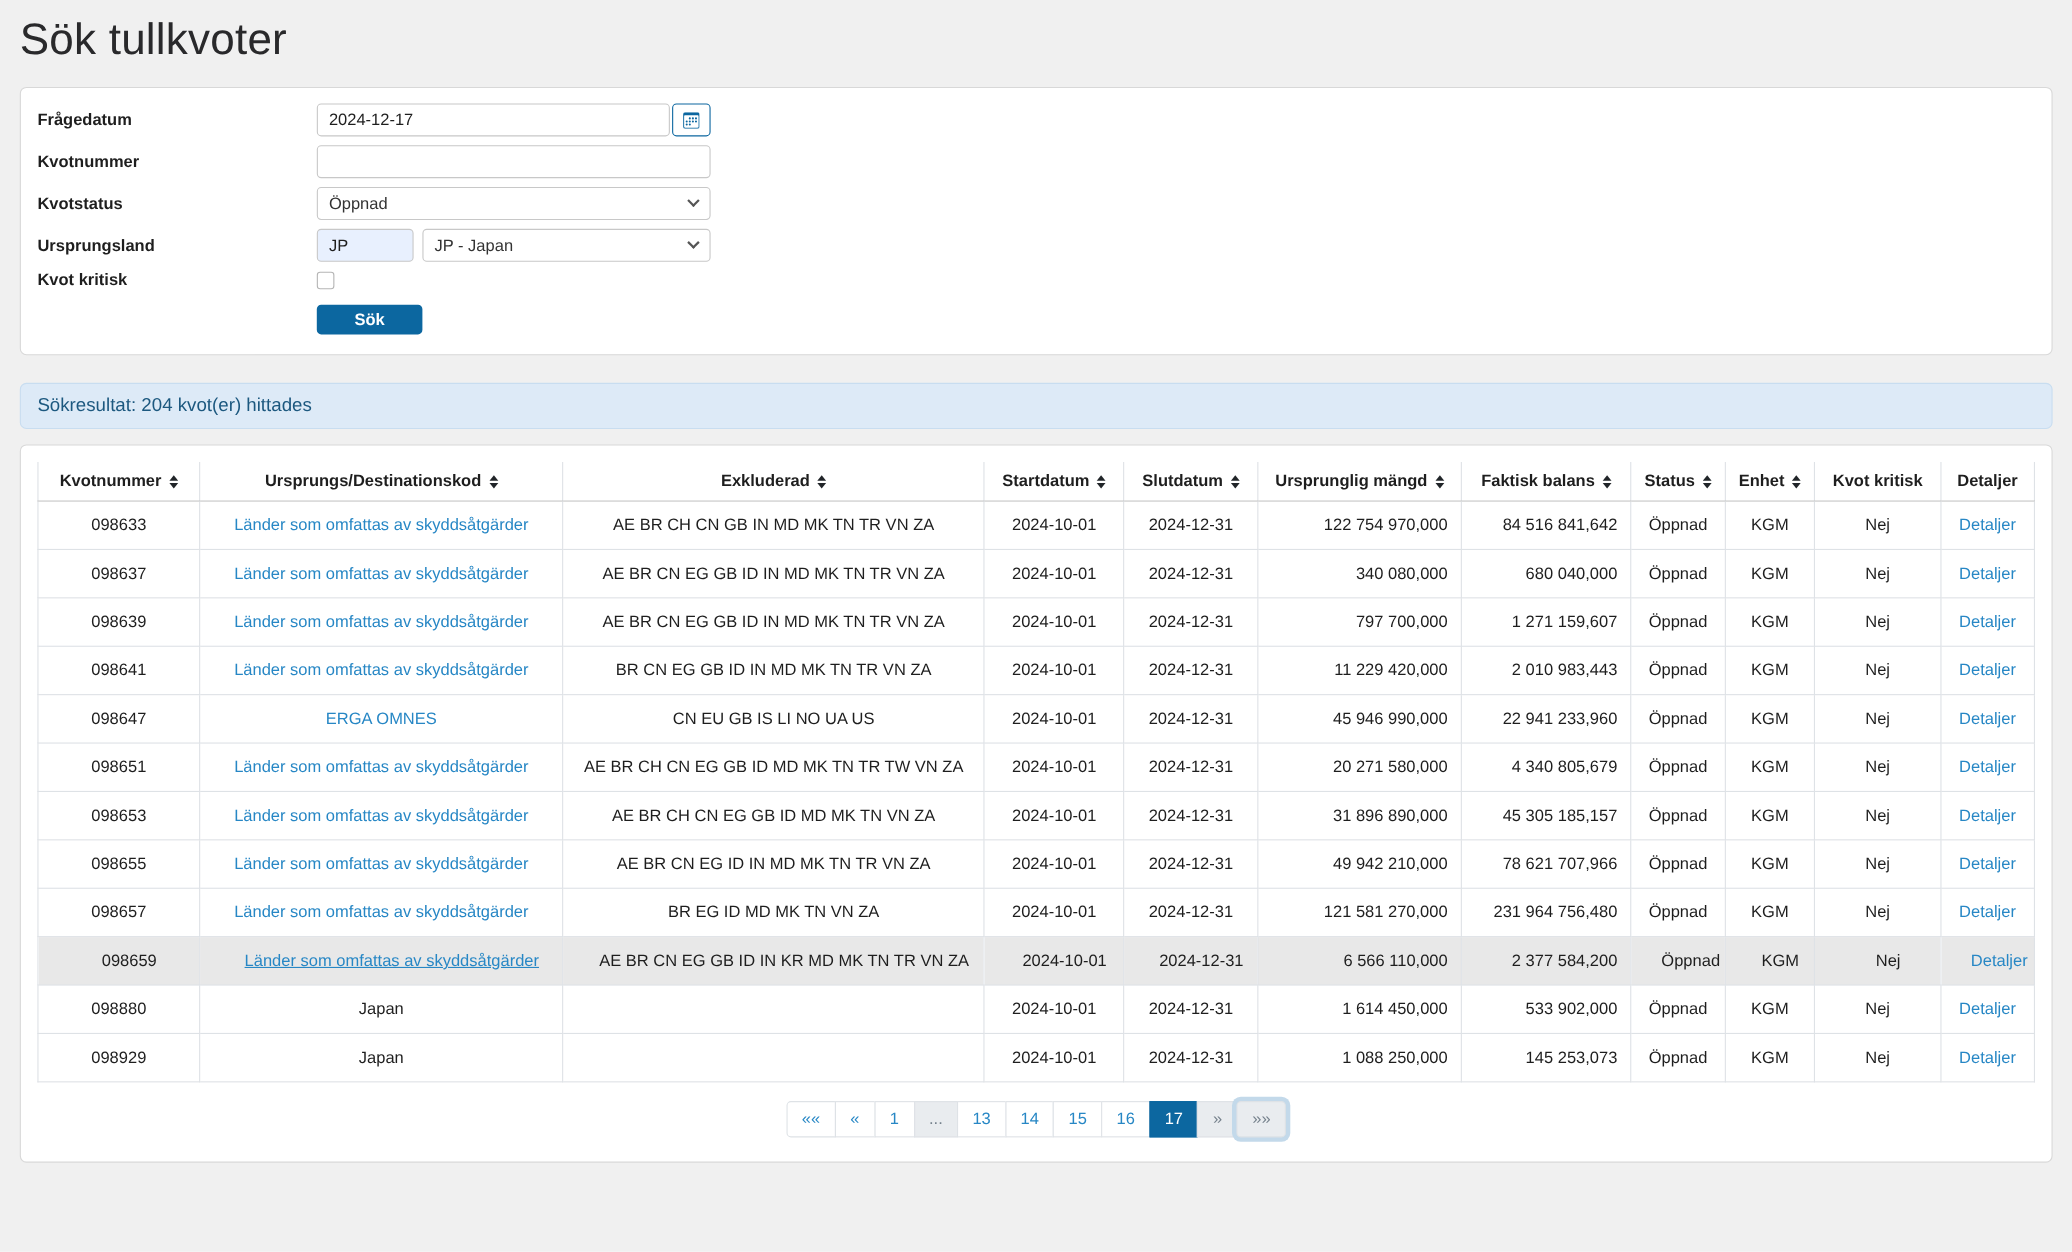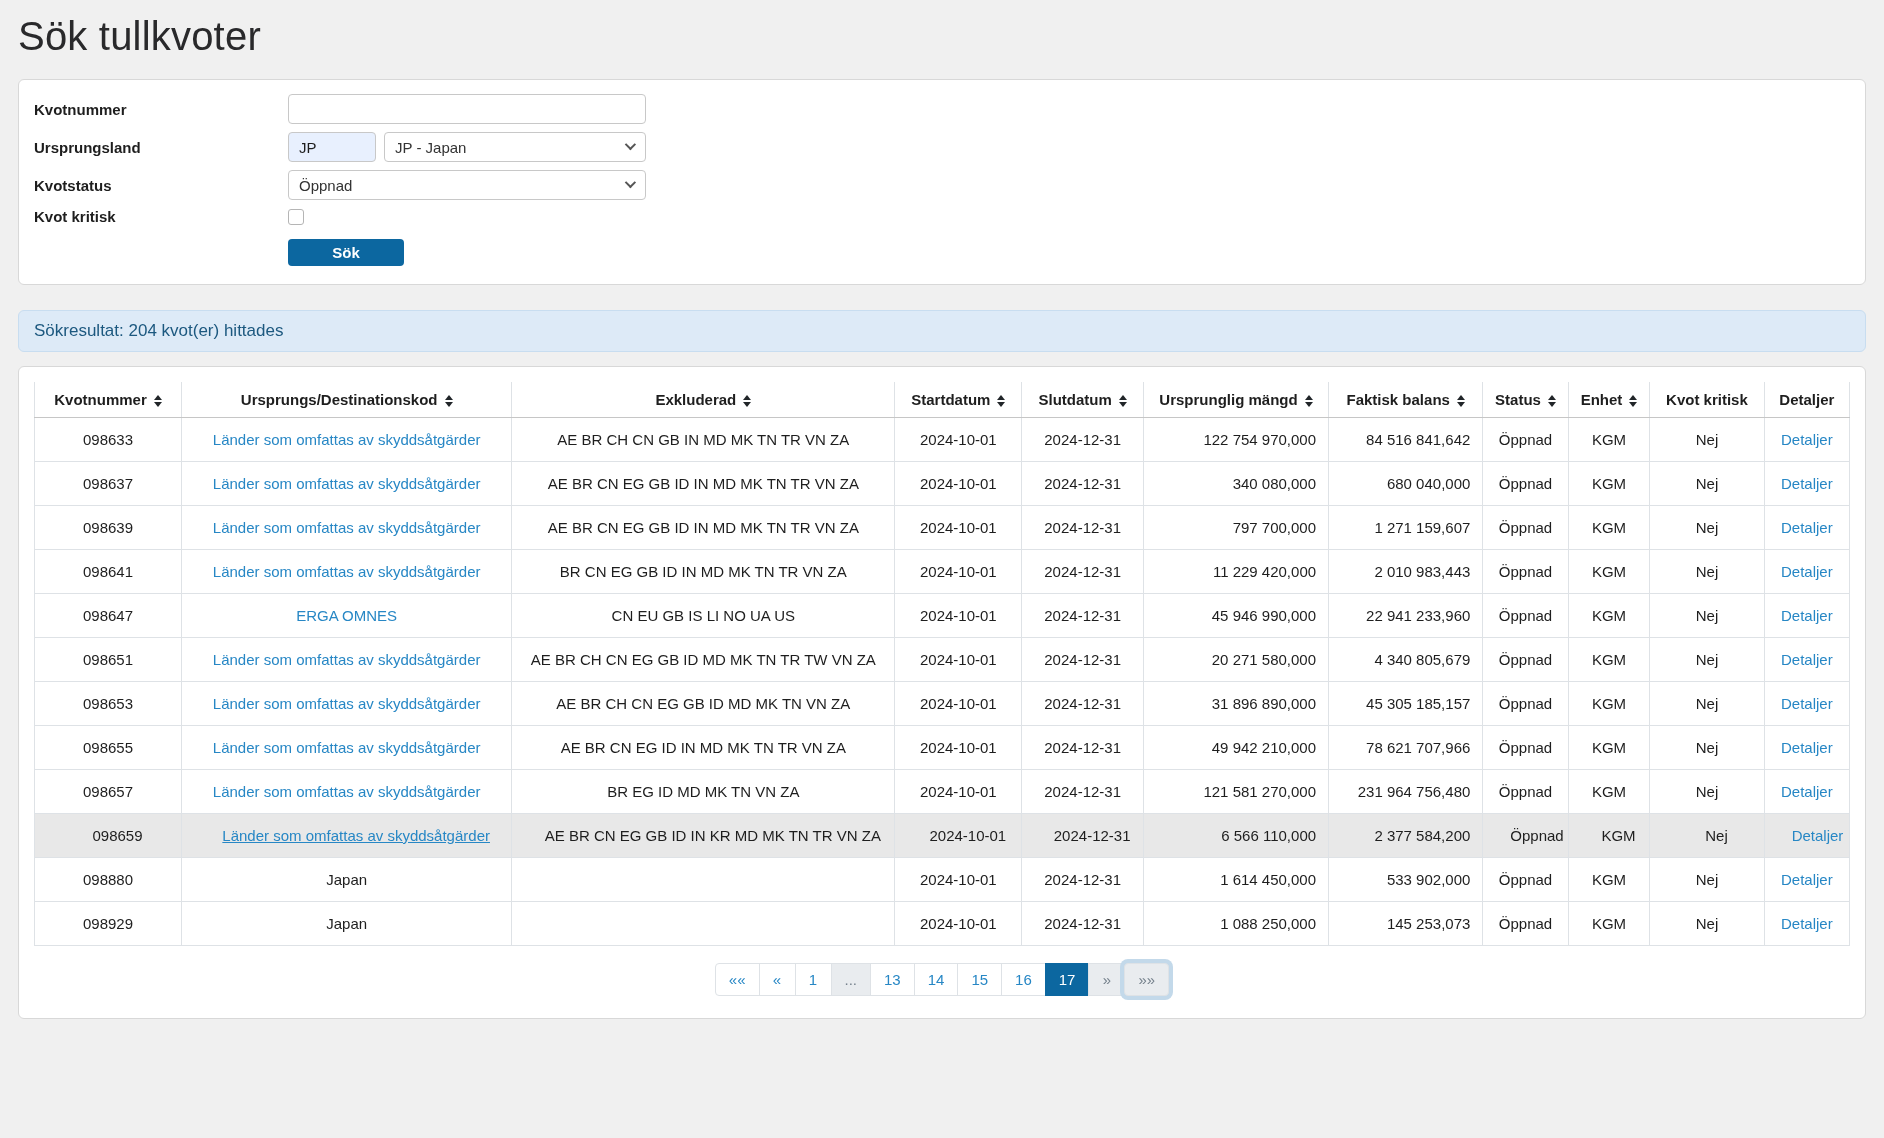--- a/index.html
+++ b/index.html
@@ -47,21 +47,21 @@
   .chevron {
     width:8px; height:8px; border-right:2px solid #555; border-bottom:2px solid #555;
     transform:rotate(45deg) translateY(-2px); margin-top:-3px;
   }
   .checkbox-row { margin-top:4px; margin-bottom:14px; }
   .checkbox {
     width:16px; height:16px; border:1px solid #b5b5b5; border-radius:3px; background:#fff;
     appearance:none; -webkit-appearance:none; margin:0; cursor:pointer; display:block;
   }
   .btn-primary {
-    margin-left:254px; width:116px; height:27px; border:none; border-radius:4px;
+    margin-left:254px; width:96px; height:27px; border:none; border-radius:4px;
     background:#0c67a0; color:#fff; font-weight:700; font-size:15px; font-family:inherit;
     cursor:pointer; display:block;
   }
   
   .results-banner {
     margin-top:25px; background:#ddeaf7; border:1px solid #c8ddf0; border-radius:6px;
     padding:10px 15px; color:#1c587f; font-size:17px;
   }
   
   .table-panel { margin-top:14px; padding:15px 15px 22px 15px; }
@@ -111,44 +111,56 @@
 </style>
 </head>
 <body>
 
 <div class="container">
 
   <h1 class="page-title">Sök tullkvoter</h1>
 
   <section class="panel form-panel">
 
+    <div class="form-row">
+      <div class="form-label">Frågedatum</div>
+      <div class="control date-group">
+        <input class="text-input" type="text" value="2024-12-17" style="">
+        <button class="calendar-btn">
+          <svg width="15" height="15" viewBox="0 0 16 16" fill="currentColor">
+            <path d="M14 0H2a2 2 0 0 0-2 2v12a2 2 0 0 0 2 2h12a2 2 0 0 0 2-2V2a2 2 0 0 0-2-2zM1 3.857C1 3.384 1.448 3 2 3h12c.552 0 1 .384 1 .857v10.286c0 .473-.448.857-1 .857H2c-.552 0-1-.384-1-.857V3.857z"></path>
+            <path d="M6.5 7a1 1 0 1 0 0-2 1 1 0 0 0 0 2zm3 0a1 1 0 1 0 0-2 1 1 0 0 0 0 2zm3 0a1 1 0 1 0 0-2 1 1 0 0 0 0 2zm-9 3a1 1 0 1 0 0-2 1 1 0 0 0 0 2zm3 0a1 1 0 1 0 0-2 1 1 0 0 0 0 2zm3 0a1 1 0 1 0 0-2 1 1 0 0 0 0 2zm3 0a1 1 0 1 0 0-2 1 1 0 0 0 0 2zm-9 3a1 1 0 1 0 0-2 1 1 0 0 0 0 2zm3 0a1 1 0 1 0 0-2 1 1 0 0 0 0 2z"></path>
+          </svg>
+        </button>
+      </div>
+    </div>
 
     <div class="form-row">
       <div class="form-label">Kvotnummer</div>
       <div class="control">
         <input class="text-input" type="text" value="" style="">
+      </div>
+    </div>
+
+    <div class="form-row">
+      <div class="form-label">Kvotstatus</div>
+      <div class="control select" role="combobox">
+        <span>Öppnad</span>
+        <span class="chevron"></span>
       </div>
     </div>
 
     <div class="form-row">
       <div class="form-label">Ursprungsland</div>
       <div class="control country-group">
         <input class="text-input country-code" type="text" value="JP" style="">
         <div class="select" role="combobox">
           <span>JP - Japan</span>
           <span class="chevron"></span>
         </div>
-      </div>
-    </div>
-
-    <div class="form-row">
-      <div class="form-label">Kvotstatus</div>
-      <div class="control select" role="combobox">
-        <span>Öppnad</span>
-        <span class="chevron"></span>
       </div>
     </div>
 
     <div class="form-row checkbox-row">
       <div class="form-label">Kvot kritisk</div>
       <div class="control">
         <input class="checkbox" type="checkbox" style="">
       </div>
     </div>
 

